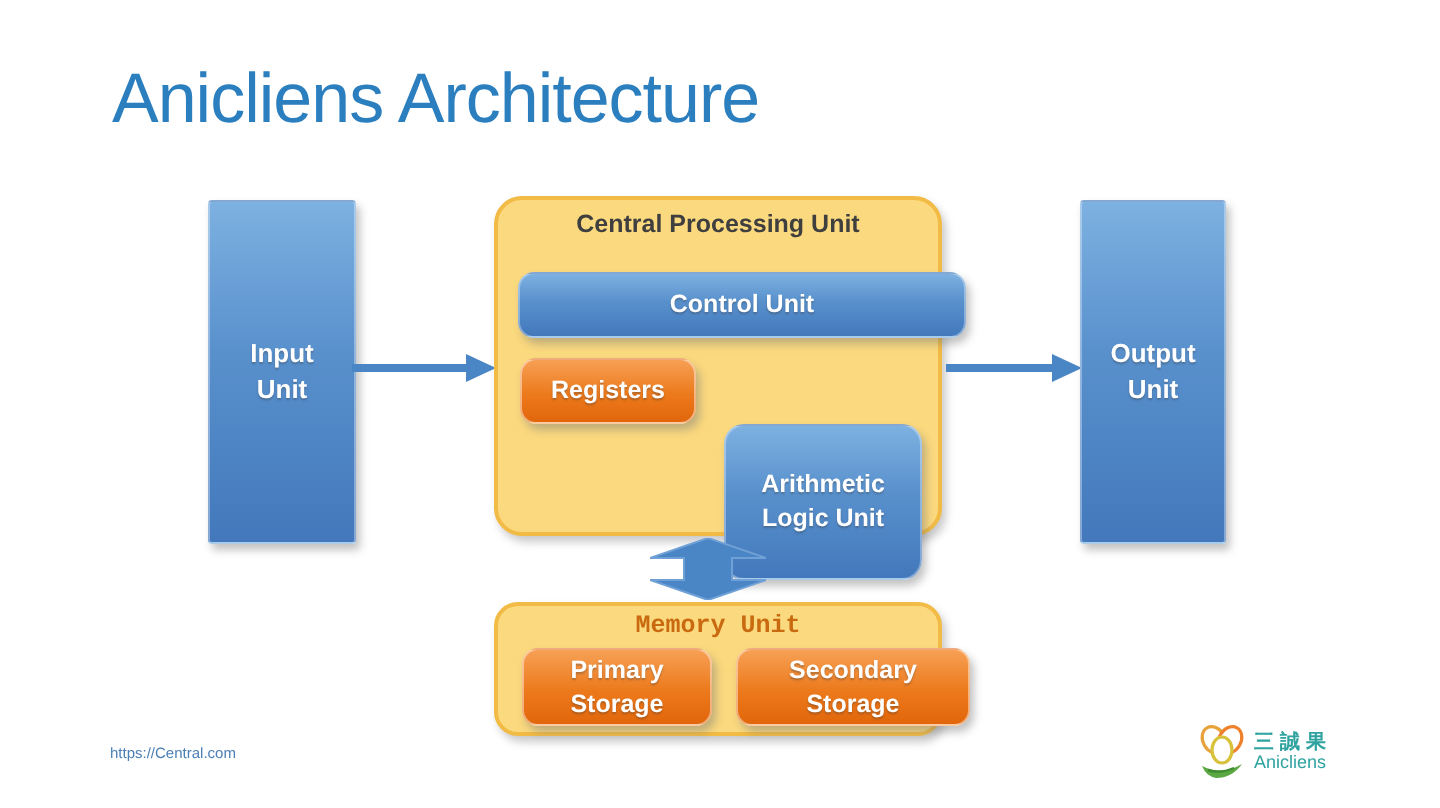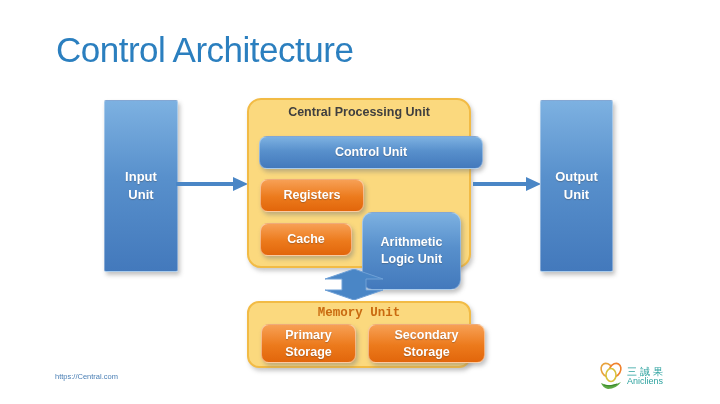--- a/index.html
+++ b/index.html
@@ -75,61 +75,58 @@
     position: absolute;
     left: 598px;
     top: 361px;
     display: flex;
     align-items: center;
     gap: 3px;
   }
   .logo-text { display: flex; flex-direction: column; line-height: 1.1; }
   .logo-cjk {
     font-size: 10px;
-    font-weight: normal;
+    font-weight: bold;
     color: #2FA3A0;
     letter-spacing: 3px;
     white-space: nowrap;
   }
   .logo-latin {
     font-size: 9px;
     color: #2FA3A0;
     white-space: nowrap;
   }
 </style>
 </head>
 <body>
 
 <div class="slide">
 
-  <div class="page-title">Control Architecture</div>
+  <div class="page-title">Anicliens Architecture</div>
 
   <div class="node blue io-node" style="left:104px; top:100px;">
     <span>Input Unit</span>
   </div>
 
   <svg class="arrow-svg" style="left:176px; top:176px;" width="72" height="16" viewBox="0 0 72 16">
     <line x1="0" y1="8" x2="58" y2="8" stroke="#4A86C6" stroke-width="4"></line>
     <polygon points="57,1 72,8 57,15" fill="#4A86C6"></polygon>
   </svg>
 
   <div class="container-box" style="left:247px; top:98px; width:224px; height:170px;">
     <div class="container-title" style="top:5px;">Central Processing Unit</div>
 
     <div class="node blue inner-label" style="left:10px; top:36px; width:224px; height:33px; border-radius:8px;">
       <span>Control Unit</span>
     </div>
 
-    <div class="node orange inner-label" style="left:11px; top:79px; width:104px; height:33px; border-radius:8px;">
+    <div class="node orange inner-label" style="left:11px; top:79px; width:88px; height:33px; border-radius:8px;">
       <span>Registers</span>
     </div>
 
-    <div class="node orange inner-label" style="left:11px; top:123px; width:92px; height:33px; border-radius:8px;">
-      <span>Cache</span>
-    </div>
 
     <div class="node blue inner-label" style="left:113px; top:79px; width:99px; height:78px; border-radius:10px;margin-top:33px;">
       <span>Arithmetic Logic Unit</span>
     </div>
   </div>
 
   <svg class="arrow-svg" style="left:473px; top:176px;" width="68" height="16" viewBox="0 0 68 16">
     <line x1="0" y1="8" x2="54" y2="8" stroke="#4A86C6" stroke-width="4"></line>
     <polygon points="53,1 68,8 53,15" fill="#4A86C6"></polygon>
   </svg>

